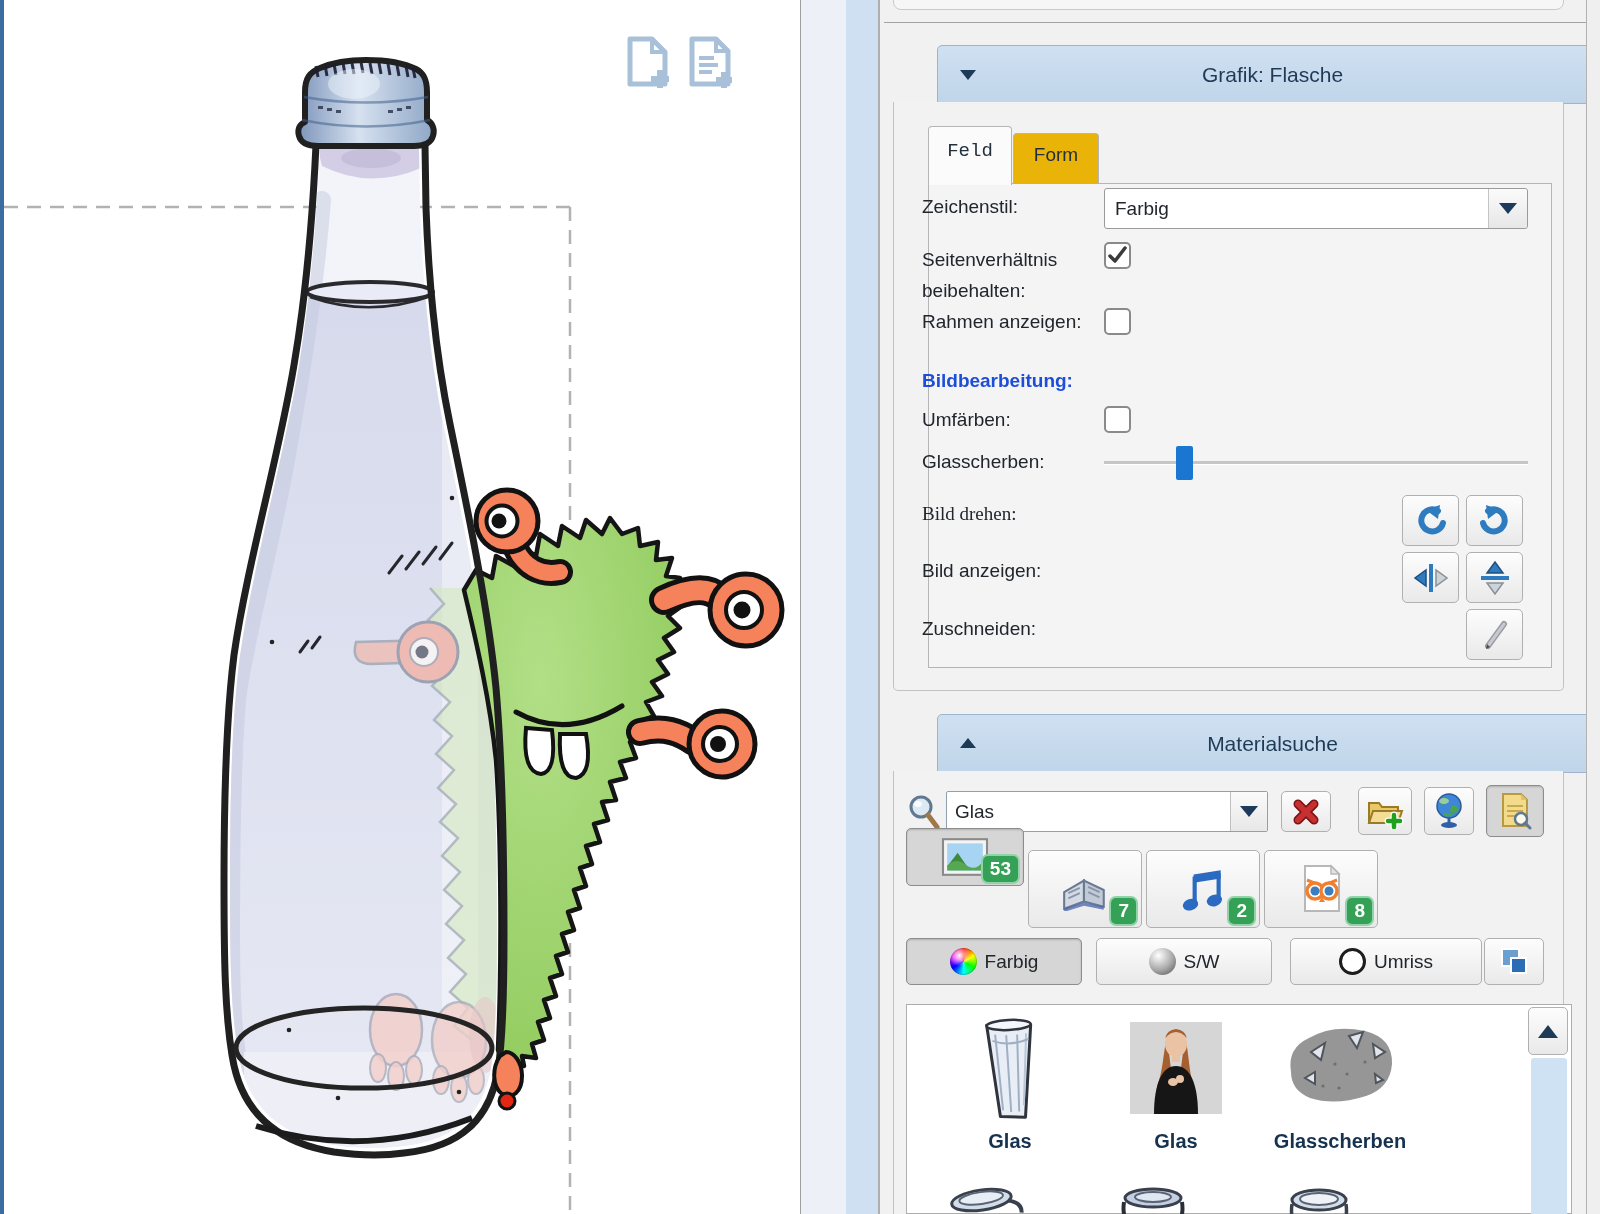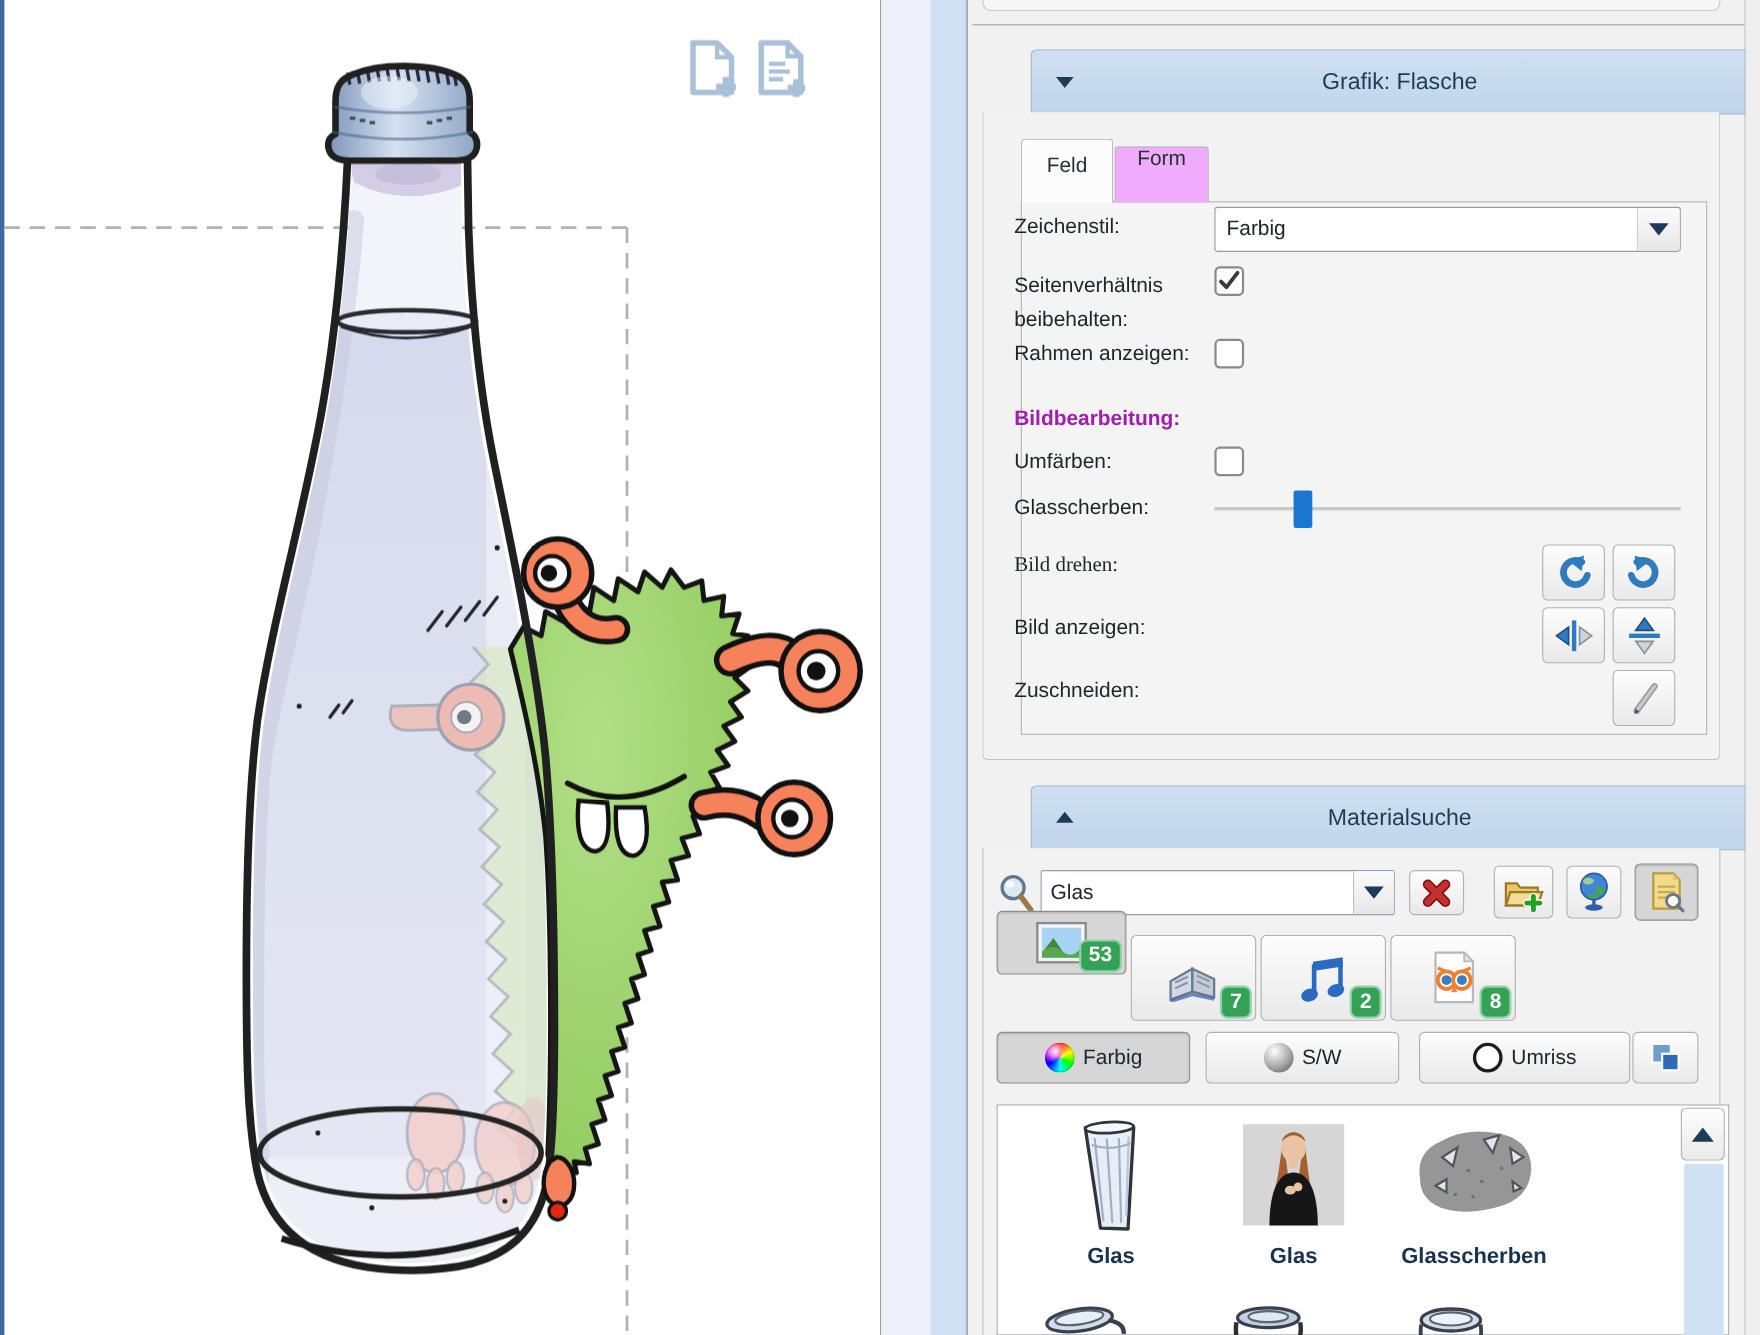--- a/index.html
+++ b/index.html
@@ -24,25 +24,25 @@
   .panel-header{background:linear-gradient(#cfe0f1,#c0d5ea);border:1px solid #9db4cb;border-radius:5px 5px 0 0;z-index:2;display:flex;align-items:center;justify-content:center;margin-left:44px;}
   .panel-header .title{font-size:21px;color:#1f3a55;}
   .tri{width:0;height:0;position:absolute;left:22px;}
   .tri-down{border-left:8px solid transparent;border-right:8px solid transparent;border-top:10px solid #1d3a56;top:24px;}
   .tri-up{border-left:8px solid transparent;border-right:8px solid transparent;border-bottom:10px solid #1d3a56;top:23px;}
   .panel-body{background:#f2f2f2;border:1px solid #c2c2c2;border-top:none;z-index:2;}
   .grafik-body{border-radius:0 0 5px 5px;}
 
   .tab{z-index:4;text-align:center;font-size:19px;color:#23313d;border:1px solid #b5b5b5;border-bottom:none;border-radius:4px 4px 0 0;box-sizing:border-box;}
   .tab-active{background:#fbfbfb;padding-top:13px;}
-  .tab-idle{background:#f0abfc;}
+  .tab-idle{background:#eab308;padding-top:10px;}
   .content-box{left:928px;top:183px;width:624px;height:485px;background:#f4f4f4;border:1px solid #b5b5b5;z-index:3;box-sizing:border-box;}
 
   .lbl{font-size:19px;color:#20262c;z-index:4;}
-  .lbl-bold{font-weight:bold;color:#a21caf;}
+  .lbl-bold{font-weight:bold;color:#1d4ed8;}
 
   .checkbox{width:27px;height:27px;background:#fff;border:2px solid #8a8a8a;border-radius:5px;z-index:4;box-sizing:border-box;}
   .combo{background:#fff;border:1px solid #9a9a9a;border-radius:3px;z-index:4;display:flex;align-items:center;box-sizing:border-box;}
   .combo .val{flex:1;font-size:19px;color:#20262c;padding-left:10px;}
   .combo .arrow-box{width:38px;height:100%;border-left:1px solid #c4c4c4;background:linear-gradient(#fbfbfb,#e7e7e7);display:flex;align-items:center;justify-content:center;border-radius:0 3px 3px 0;}
   .caret-down{width:0;height:0;border-left:9px solid transparent;border-right:9px solid transparent;border-top:11px solid #1d3a5c;}
 
   .slider-track{height:3px;background:#c6c6c6;border-bottom:1px solid #fff;z-index:4;}
   .slider-handle{width:17px;height:34px;background:#1b76d2;border-radius:2px;z-index:5;}
 
@@ -245,21 +245,21 @@
 
   <div class="abs partial-panel"></div>
   <div class="abs divider"></div>
 
   <div class="abs panel-header" style="left:893px;top:45px;width:669px;height:57px;">
     <span class="tri tri-down"></span>
     <span class="title">Grafik: Flasche</span>
   </div>
   <div class="abs panel-body grafik-body" style="left:893px;top:102px;width:669px;height:588px;"></div>
 
-  <div class="abs tab tab-active" style="left:928px;top:126px;width:84px;height:59px;">
+  <div class="abs tab tab-active" style="left:928px;top:126px;width:84px;height:59px;font-family:Liberation Mono, monospace;">
     <span>Feld</span>
   </div>
   <div class="abs tab tab-idle" style="left:1013px;top:133px;width:86px;height:51px;">
     <span>Form</span>
   </div>
   <div class="abs content-box"></div>
 
   <div class="abs lbl" style="left:922px;top:196px;">Zeichenstil:</div>
   <div class="abs combo" style="left:1104px;top:188px;width:424px;height:41px;">
     <span class="val">Farbig</span>

